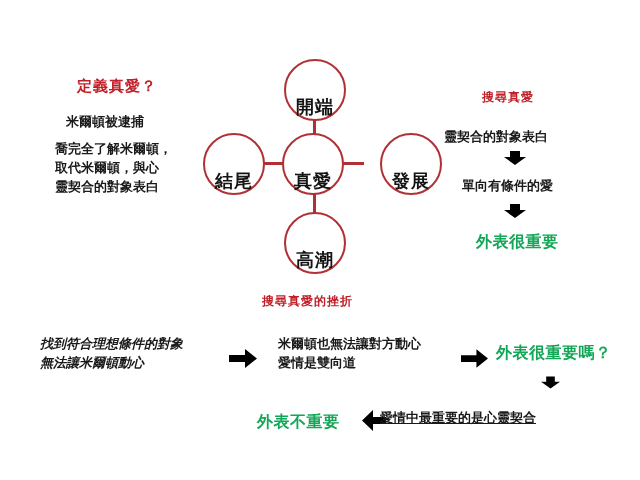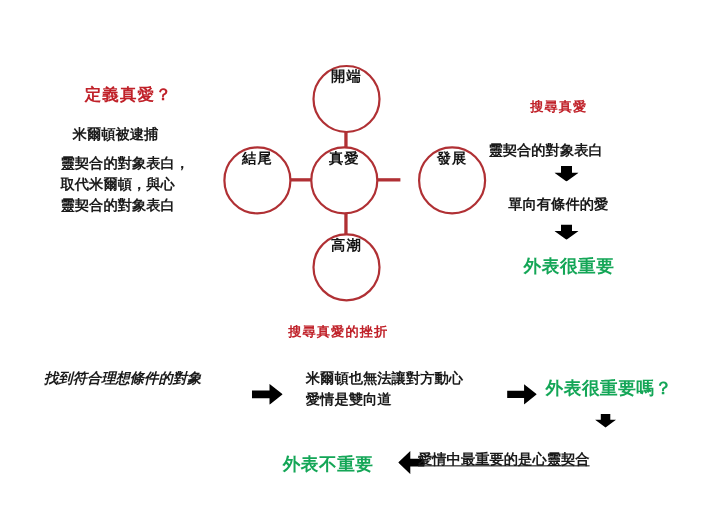--- a/index.html
+++ b/index.html
@@ -4,22 +4,22 @@
 <style>
   html,body{margin:0;padding:0;background:#fff;}
   .stage{
     position:relative;width:640px;height:480px;background:#ffffff;overflow:hidden;
     font-family:"Liberation Sans", sans-serif;font-weight:700;color:#1a1a1a;
   }
   .abs{position:absolute;white-space:nowrap;}
   
   .circle{
     position:absolute;width:58px;height:58px;border:2px solid #b03034;border-radius:50%;
-    background:#fff;display:flex;align-items:flex-start;justify-content:center;
-    font-size:13px;color:#141414;letter-spacing:1px;
+    background:#fff;display:flex;align-items:flex-end;justify-content:center;
+    font-size:18px;color:#141414;letter-spacing:1px;
   }
   
   .connector{position:absolute;background:#b03034;}
   
   .red-heading{color:#c02129;font-size:15px;letter-spacing:1px;}
   .red-heading.big{font-size:12px;font-family:Liberation Mono, monospace;}
   .txt{font-size:13px;color:#1a1a1a;}
   .multiline{line-height:19px;}
   .green-txt{color:#14a657;font-size:16px;letter-spacing:0.5px;}
   .arrow{position:absolute;}
@@ -27,21 +27,21 @@
   .arrow polygon{fill:#000000;}
 </style>
 </head>
 <body>
 
 <div class="stage">
 
   <div class="abs red-heading" style="left:77px;top:77px;">定義真愛？</div>
   <div class="abs txt" style="left:66px;top:113px;">米爾頓被逮捕</div>
   <div class="abs txt multiline" style="left:55px;top:139px;">
-    <div>靈契合的對象表白，</div>
+    <div>喬完全了解米爾頓，</div>
     <div>取代米爾頓，與心</div>
     <div>靈契合的對象表白</div>
   </div>
 
   <div class="connector" style="left:313px;top:119px;width:3px;height:16px;"></div>
   <div class="connector" style="left:313px;top:193px;width:3px;height:21px;"></div>
   <div class="connector" style="left:263px;top:162px;width:21px;height:3px;"></div>
   <div class="connector" style="left:342px;top:162px;width:22px;height:3px;"></div>
 
   <div class="circle" style="left:284px;top:59px;">
@@ -76,20 +76,21 @@
         <polygon points="6,0 16,0 16,6 22,6 11,14 0,6 6,6"></polygon>
       </svg>
   </div>
 
   <div class="abs green-txt" style="left:476px;top:232px;">外表很重要</div>
 
   <div class="abs red-heading big" style="left:262px;top:293px;">搜尋真愛的挫折</div>
 
   <div class="abs txt multiline" style="left:40px;top:334px;font-style:italic;">
     <div>找到符合理想條件的對象</div>
+    <div>無法讓米爾頓動心</div>
   </div>
 
   <div class="arrow" style="left:229px;top:349px;">
     <svg width="28" height="19" viewBox="0 0 28 19">
         <polygon points="0,6 16,6 16,0 28,9.5 16,19 16,13 0,13"></polygon>
       </svg>
   </div>
 
   <div class="abs txt multiline" style="left:278px;top:334px;">
     <div>米爾頓也無法讓對方動心</div>

